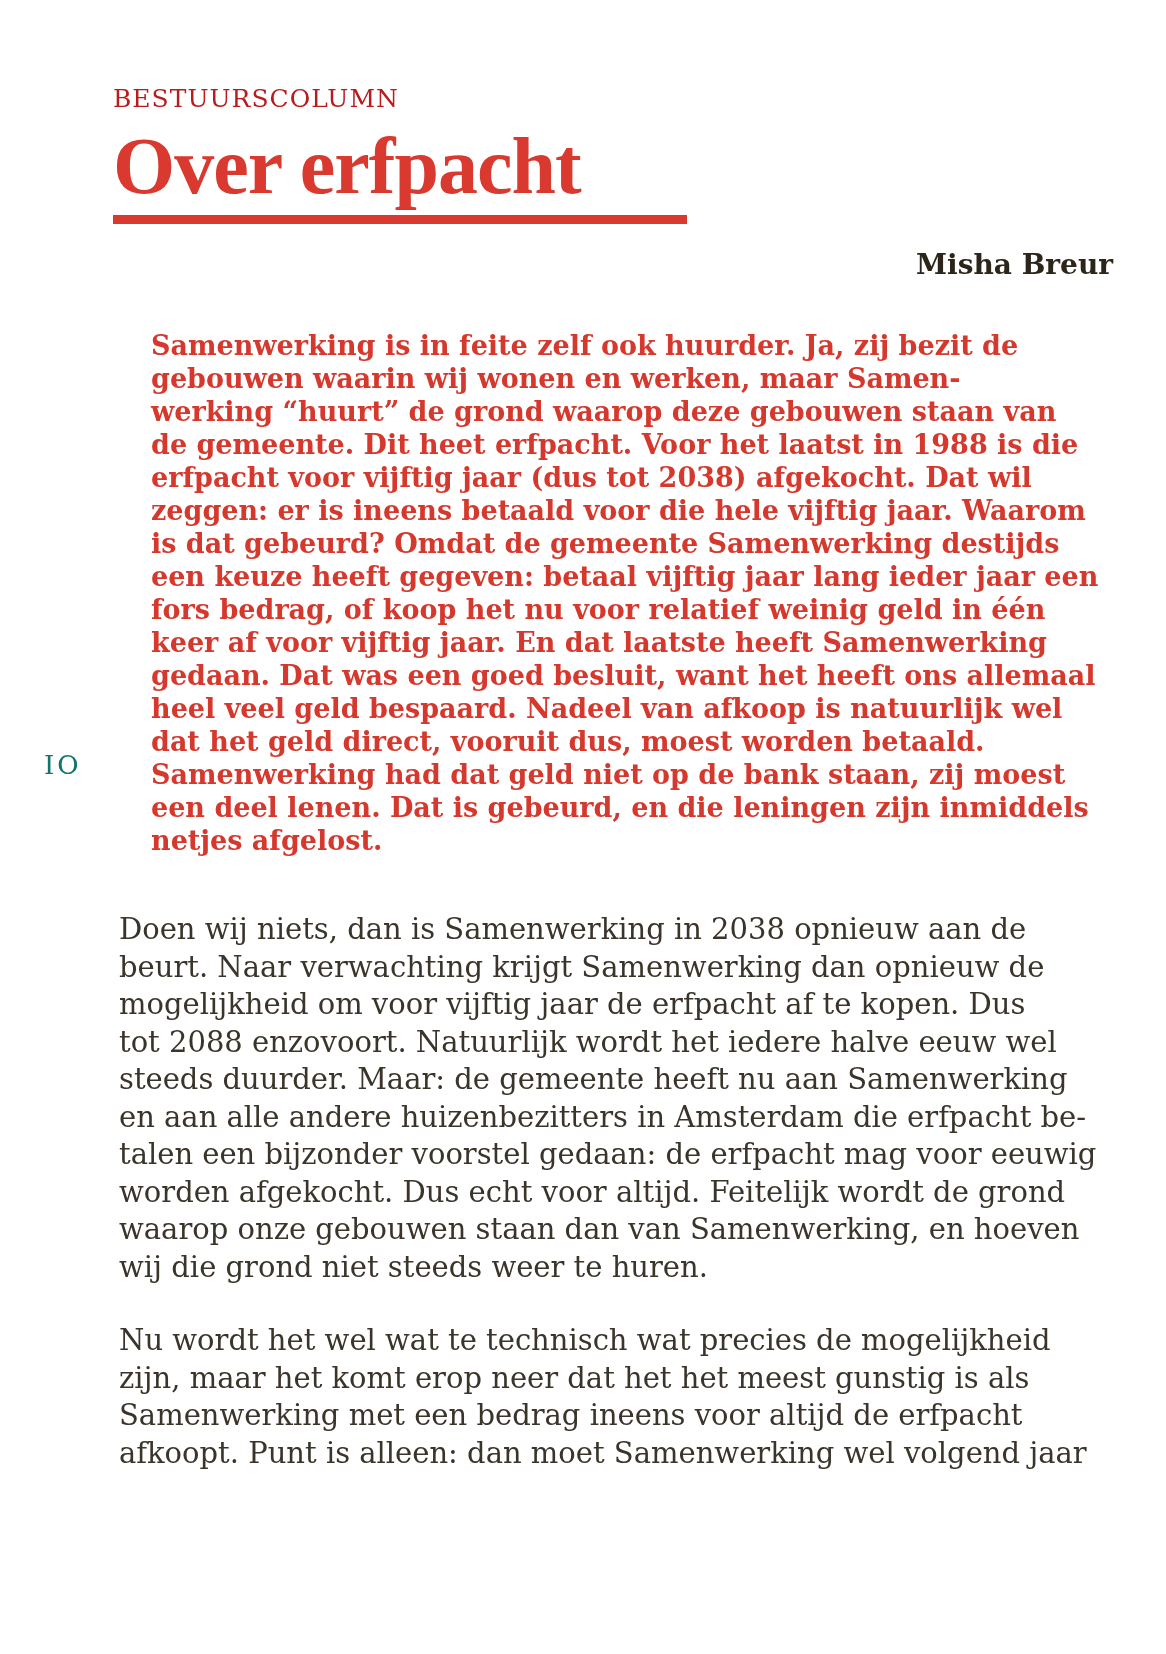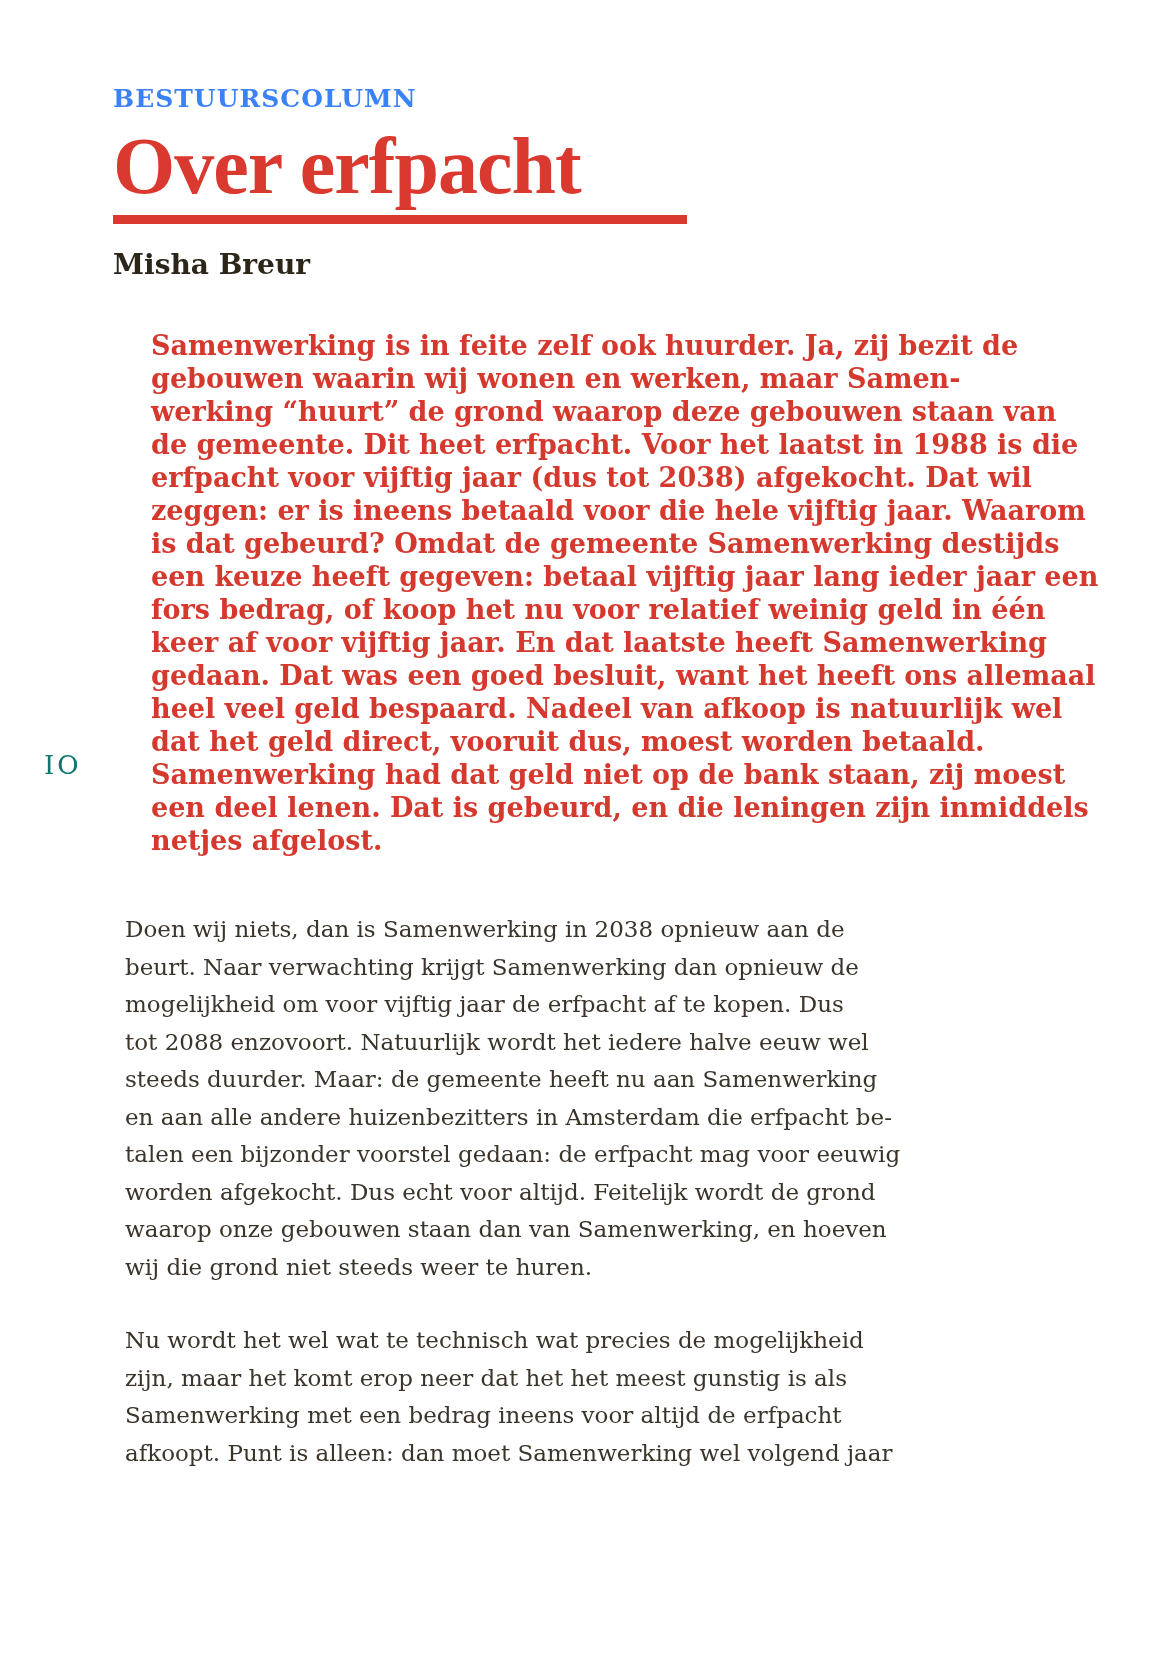--- a/index.html
+++ b/index.html
@@ -26,23 +26,23 @@
   }
   .content {
     position: absolute;
     left: 113px;
     top: 0;
     width: 1000px;
   }
   .kicker {
     margin-top: 84px;
     font-size: 25px;
-    font-weight: 700;
+    font-weight: 400;
     letter-spacing: 1px;
-    color: #3b82f6;
+    color: #b91c1c;
   }
   .title {
     margin: 12px 0 0 0;
     font-size: 80px;
     line-height: 1.04;
     font-weight: 700;
     letter-spacing: -1px;
     color: #d9392e;
     font-family: Liberation Serif, serif;
   }
@@ -50,32 +50,33 @@
     width: 574px;
     height: 9px;
     margin-top: 7px;
     background: #d9392e;
   }
   .author {
     margin-top: 24px;
     font-size: 28px;
     font-weight: 700;
     color: #2c2519;
+    text-align: right;
   }
   .lead {
     margin: 48px 0 0 38px;
     font-size: 27px;
     font-weight: 700;
     line-height: 33px;
     color: #d5382d;
     white-space: pre;
   }
   .body-para {
-    margin: 12px;
-    font-size: 23px;
+    margin: 6px;
+    font-size: 29px;
     font-weight: 400;
     line-height: 37.5px;
     color: #3a342a;
     white-space: pre;
   }
   .body-para.first {
     margin-top: 54px;
   }
   .body-para.second {
     margin-top: 36px;

